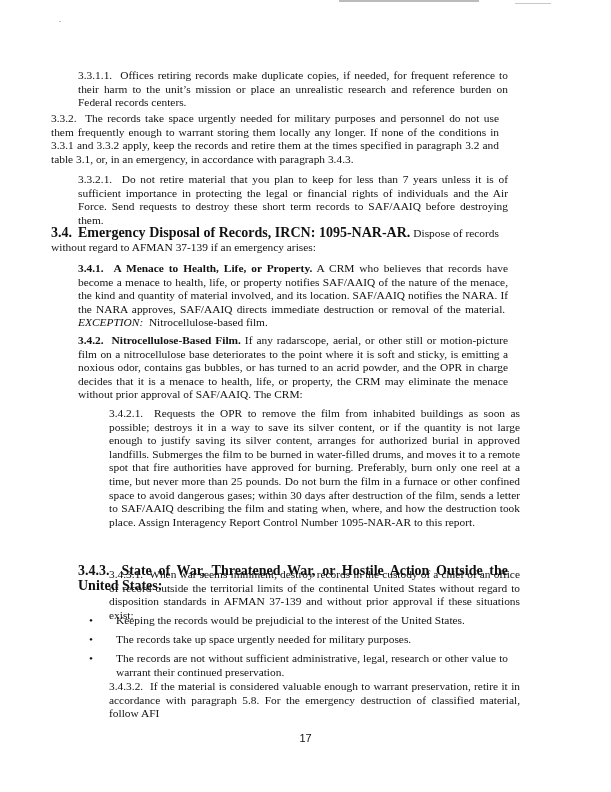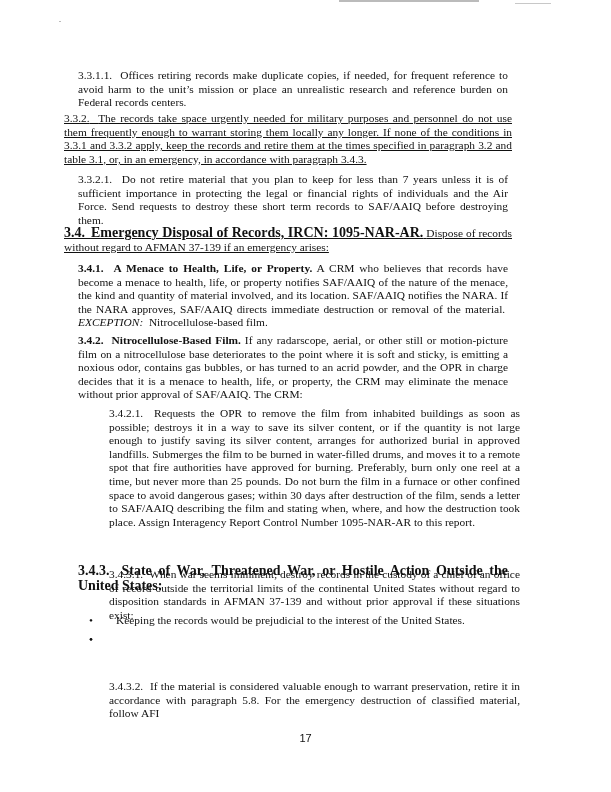--- a/index.html
+++ b/index.html
@@ -7,59 +7,59 @@
     width:611px; height:792px; position:relative; overflow:hidden;
     font-family:"Liberation Serif", "DejaVu Serif", serif;
     color:#111;
     font-size:11.4px; line-height:13.6px;
   }
   .scan-line-1 { position:absolute; left:339px; top:0px; width:140px; height:1.5px; background:#bbb; }
   .scan-line-2 { position:absolute; left:515px; top:3px; width:36px; height:1px; background:#c8c8c8; }
   .scan-dot { position:absolute; left:59px; top:21px; width:2px; height:1px; background:#bbb; }
   .para { position:absolute; text-align:justify; margin:0; }
   .l1 { left:78px; width:430px; }
-  .l0 { left:64px; width:448px;text-decoration:underline; }
+  .l0 { left:51px; width:448px; }
   .l2 { left:109px; width:411px; }
   .b { font-weight:bold; }
   .bi { font-weight:normal; font-style:italic; }
   .h-big { font-size:14px; }
   .bullets { position:absolute; left:97px; width:411px; margin:0; padding:0; list-style:none; }
   .bullets li { position:relative; padding-left:19px; margin-bottom:5.6px; text-align:justify; }
   .bullets li .dot { position:absolute; left:-8px; top:0; }
   .page-num {
     position:absolute; left:0; width:611px; top:732px; text-align:center;
     font-family:"Liberation Sans", "DejaVu Sans", sans-serif; font-size:11px;
   }
 </style>
 </head>
 <body>
 
 <div class="scan-line-1"></div>
 <div class="scan-line-2"></div>
 <div class="scan-dot"></div>
 
-<p class="para l1" style="top:69px;"><span>3.3.1.1.</span>&nbsp; <span>Offices retiring records make duplicate copies, if needed, for frequent reference to avoid harm to the unit’s mission or place an unrealistic research and reference burden on Federal records centers.</span></p>
+<p class="para l1" style="top:69px;"><span>3.3.1.1.</span>&nbsp; <span>Offices retiring records make duplicate copies, if needed, for frequent reference to their harm to the unit’s mission or place an unrealistic research and reference burden on Federal records centers.</span></p>
 
 <p class="para l0" style="top:112px;"><span>3.3.2.</span>&nbsp; <span>The records take space urgently needed for military purposes and personnel do not use them frequently enough to warrant storing them locally any longer.  If none of the conditions in 3.3.1 and 3.3.2 apply, keep the records and retire them at the times specified in paragraph 3.2 and table 3.1, or, in an emergency, in accordance with paragraph 3.4.3.</span></p>
 
 <p class="para l1" style="top:173px;"><span>3.3.2.1.</span>&nbsp; <span>Do not retire material that you plan to keep for less than 7 years unless it is of sufficient importance in protecting the legal or financial rights of individuals and the Air Force.  Send requests to destroy these short term records to SAF/AAIQ before destroying them.</span></p>
 
 <p class="para l0" style="top:226px;"><span class="b h-big">3.4.</span>&nbsp; <span class="b h-big">Emergency Disposal of Records, IRCN: 1095-NAR-AR.</span> <span>Dispose of records without regard to AFMAN 37-139 if an emergency arises:</span></p>
 
 <p class="para l1" style="top:262px;"><span class="b">3.4.1.</span>&nbsp; <span class="b">A Menace to Health, Life, or Property.</span> <span>A CRM who believes that records have become a menace to health, life, or property notifies SAF/AAIQ of the nature of the menace, the kind and quantity of material involved, and its location.  SAF/AAIQ notifies the NARA.  If the NARA approves, SAF/AAIQ directs immediate destruction or removal of the material.</span>&nbsp; <span class="bi">EXCEPTION:</span>&nbsp; <span>Nitrocellulose-based film.</span></p>
 
 <p class="para l1" style="top:334px;"><span class="b">3.4.2.</span>&nbsp; <span class="b">Nitrocellulose-Based Film.</span> <span>If any radarscope, aerial, or other still or motion-picture film on a nitrocellulose base deteriorates to the point where it is soft and sticky, is emitting a noxious odor, contains gas bubbles, or has turned to an acrid powder, and the OPR in charge decides that it is a menace to health, life, or property, the CRM may eliminate the menace without prior approval of SAF/AAIQ.  The CRM:</span></p>
 
 <p class="para l2" style="top:407px;"><span>3.4.2.1.</span>&nbsp; <span>Requests the OPR to remove the film from inhabited buildings as soon as possible; destroys it in a way to save its silver content, or if the quantity is not large enough to justify saving its silver content, arranges for authorized burial in approved landfills.  Submerges the film to be burned in water-filled drums, and moves it to a remote spot that fire authorities have approved for burning.  Preferably, burn only one reel at a time, but never more than 25 pounds.  Do not burn the film in a furnace or other confined space to avoid dangerous gases; within 30 days after destruction of the film, sends a letter to SAF/AAIQ describing the film and stating when, where, and how the destruction took place.  Assign Interagency Report Control Number 1095-NAR-AR to this report.</span></p>
 
 <p class="para l1" style="top:547px;margin-top:17px;"><span class="b h-big">3.4.3.</span>&nbsp; <span class="b h-big">State of War, Threatened War, or Hostile Action Outside the United States:</span></p>
 
 <p class="para l2" style="top:568px;"><span>3.4.3.1.</span>&nbsp; <span>When war seems imminent, destroy records in the custody of a chief of an office of record outside the territorial limits of the continental United States without regard to disposition standards in AFMAN 37-139 and without prior approval if these situations exist:</span></p>
 
 <ul class="bullets" style="top:614px;">
   <li><span class="dot">•</span><span>Keeping the records would be prejudicial to the interest of the United States.</span></li>
-  <li><span class="dot">•</span></li>
-  <li><span class="dot">•</span></li>
+  <li><span class="dot">•</span><span>The records take up space urgently needed for military purposes.</span></li>
+  <li><span class="dot">•</span><span>The records are not without sufficient administrative, legal, research or other value to warrant their continued preservation.</span></li>
 </ul>
 
 <p class="para l2" style="top:680px;"><span>3.4.3.2.</span>&nbsp; <span>If the material is considered valuable enough to warrant preservation, retire it in accordance with paragraph 5.8.  For the emergency destruction of classified material, follow AFI</span></p>
 
 <div class="page-num">17</div>
 
 </body></html>

